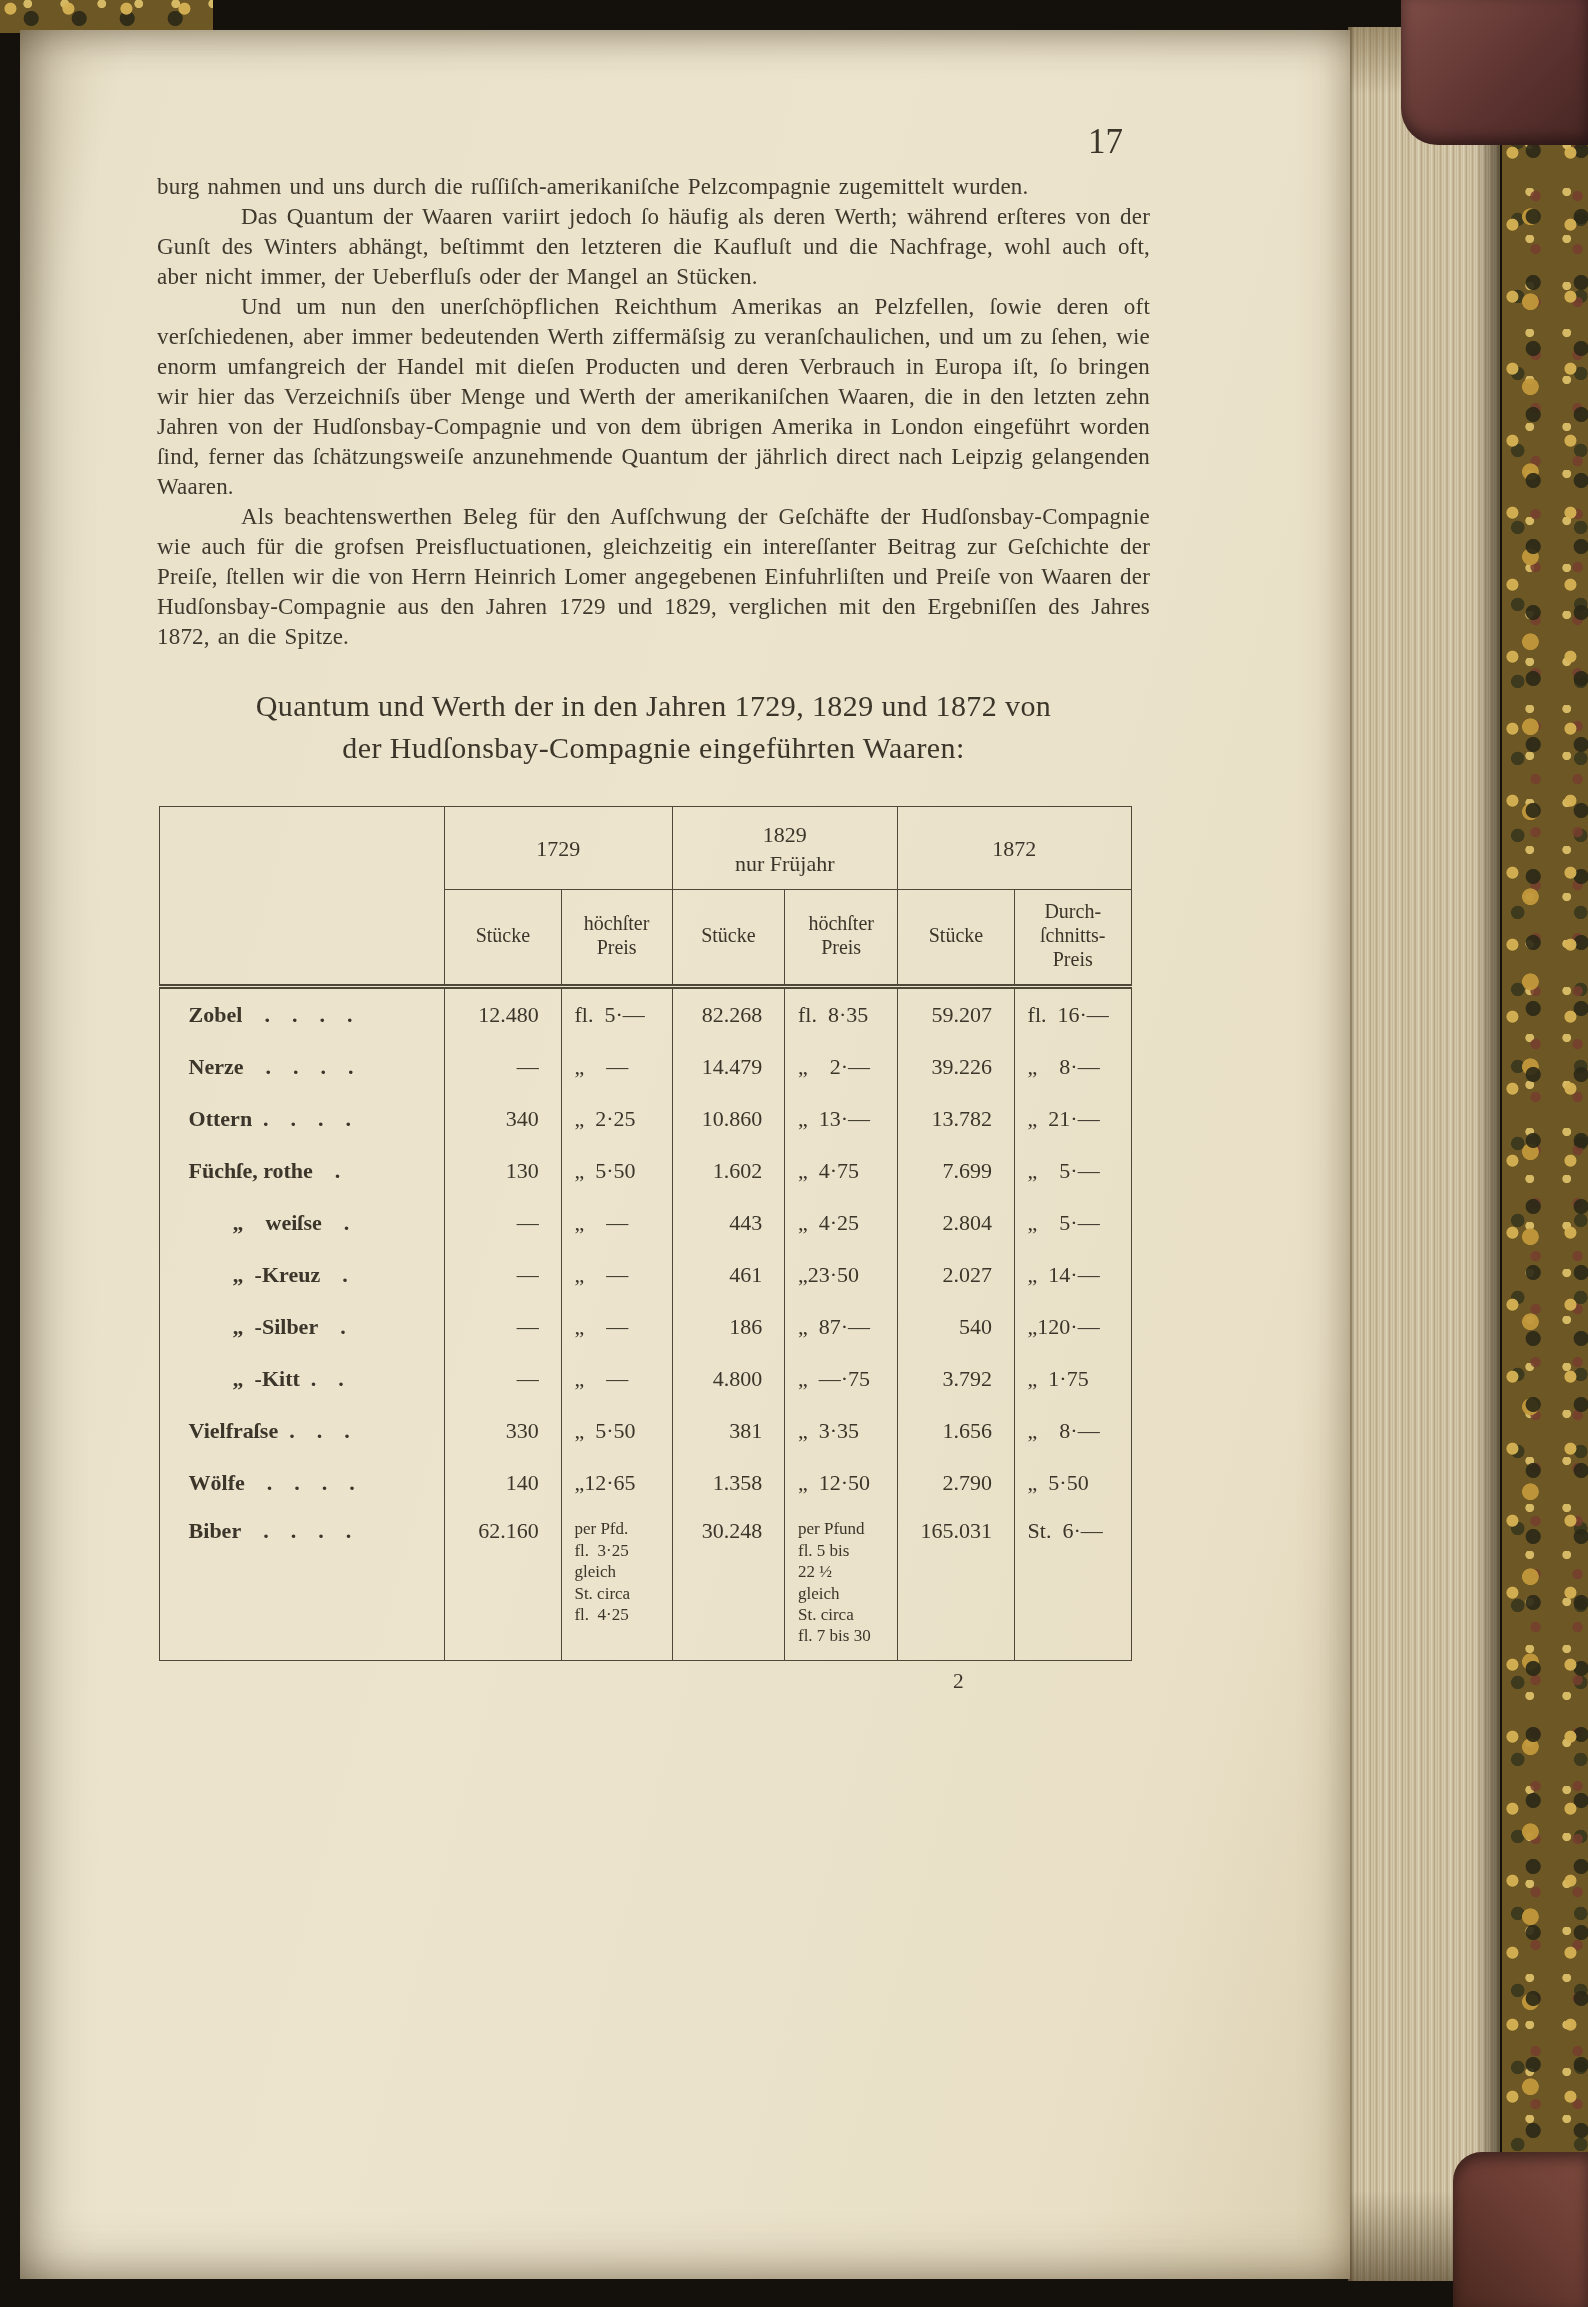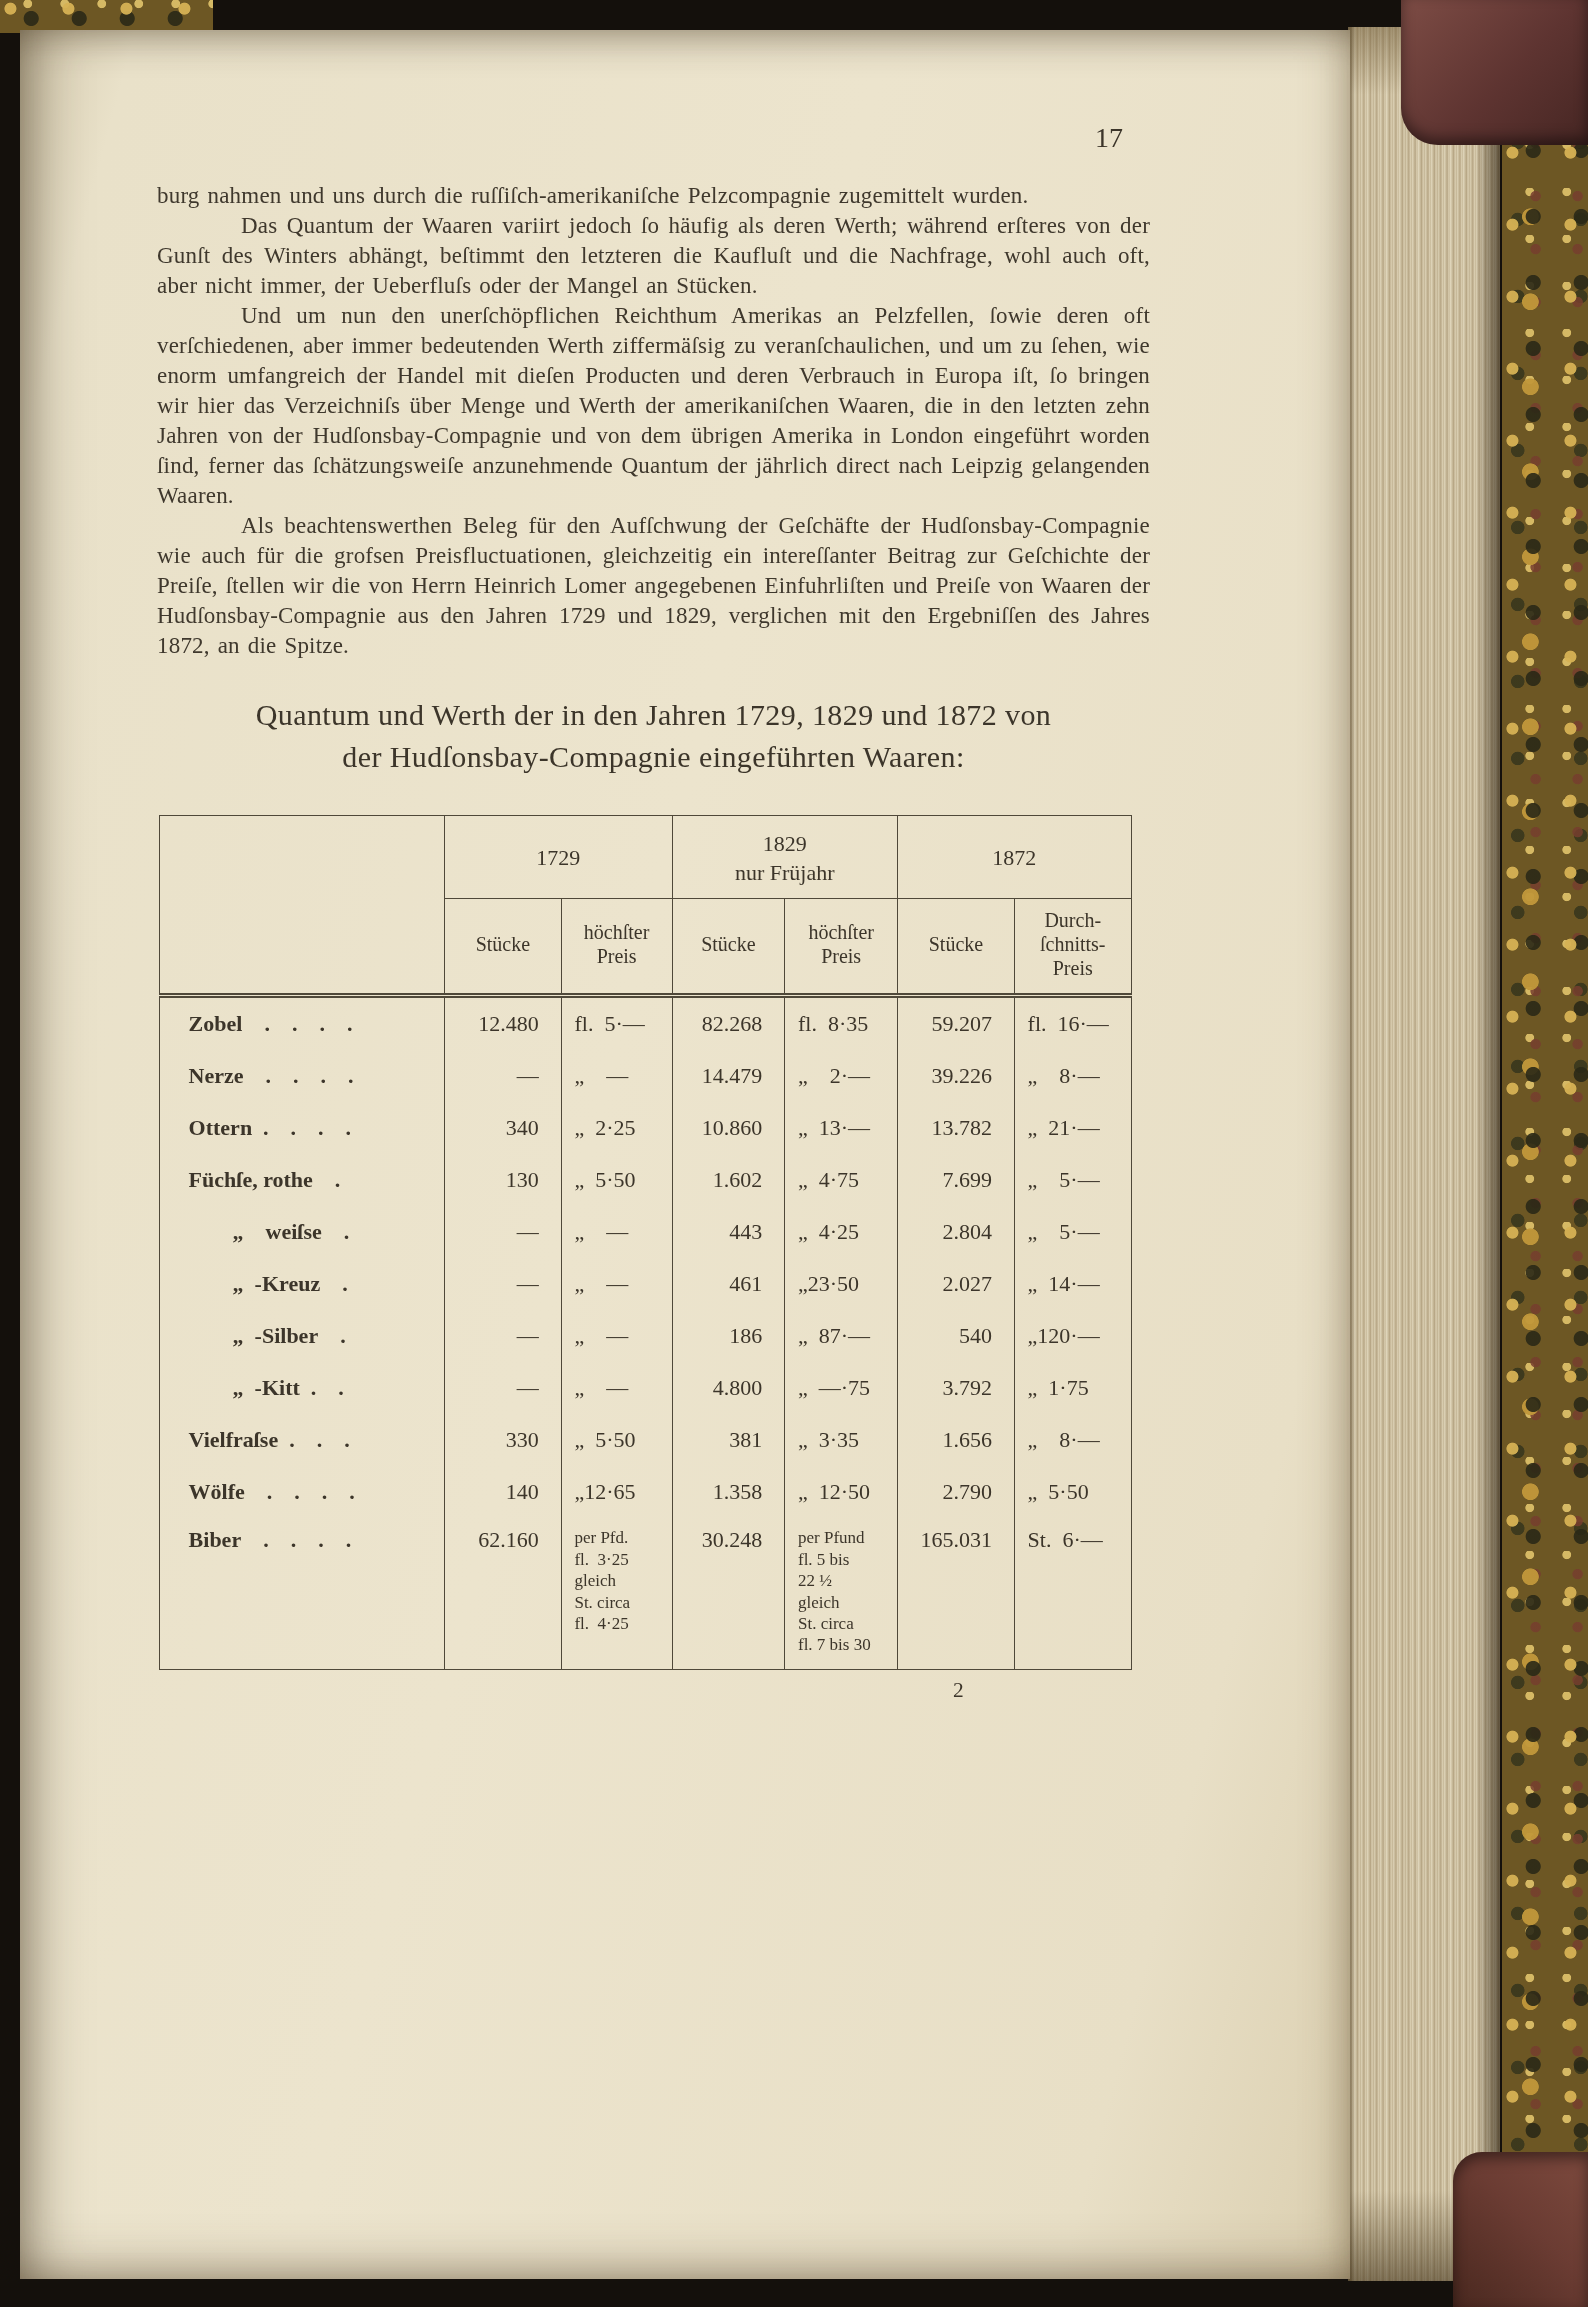--- a/index.html
+++ b/index.html
@@ -35,23 +35,23 @@
      box-shadow:inset 37px 0 56px -27px rgba(60,45,25,.5),
                 inset -27px 0 48px -27px rgba(95,75,42,.45),
                 inset 0 27px 44px -27px rgba(60,45,25,.45),
                 inset 0 -35px 56px -32px rgba(80,60,35,.45);
      color:#3f382d;}
   .content{position:absolute;left:137px;top:95px;width:993px;}
 
   .running-header{position:relative;height:37px;}
   .rh-title{position:absolute;left:0;right:0;top:4.8px;text-align:center;font-size:21.4px;
      letter-spacing:1.2px;color:#4a4336;}
-  .rh-page{position:absolute;right:27px;top:-3.2px;font-size:28px;color:#3c352a;}
-
-  .body-copy{margin-top:19px;font-size:23px;line-height:30px;text-align:justify;
+  .rh-page{position:absolute;right:27px;top:-3.2px;font-size:35px;color:#3c352a;}
+
+  .body-copy{margin-top:10px;font-size:23px;line-height:30px;text-align:justify;
      word-spacing:2px;letter-spacing:0.2px;}
   .body-copy p{margin:0;}
   .body-copy p.indent{text-indent:84px;}
 
   .section-heading{margin-top:33px;text-align:center;font-size:30px;line-height:42px;
      white-space:pre-line;color:#3c352a;letter-spacing:0.4px;}
 
   
   .tbl-wrap{margin-top:37px;}
   table.data{border-collapse:collapse;width:973px;margin-left:1.6px;font-size:22px;color:#3c352a;}

